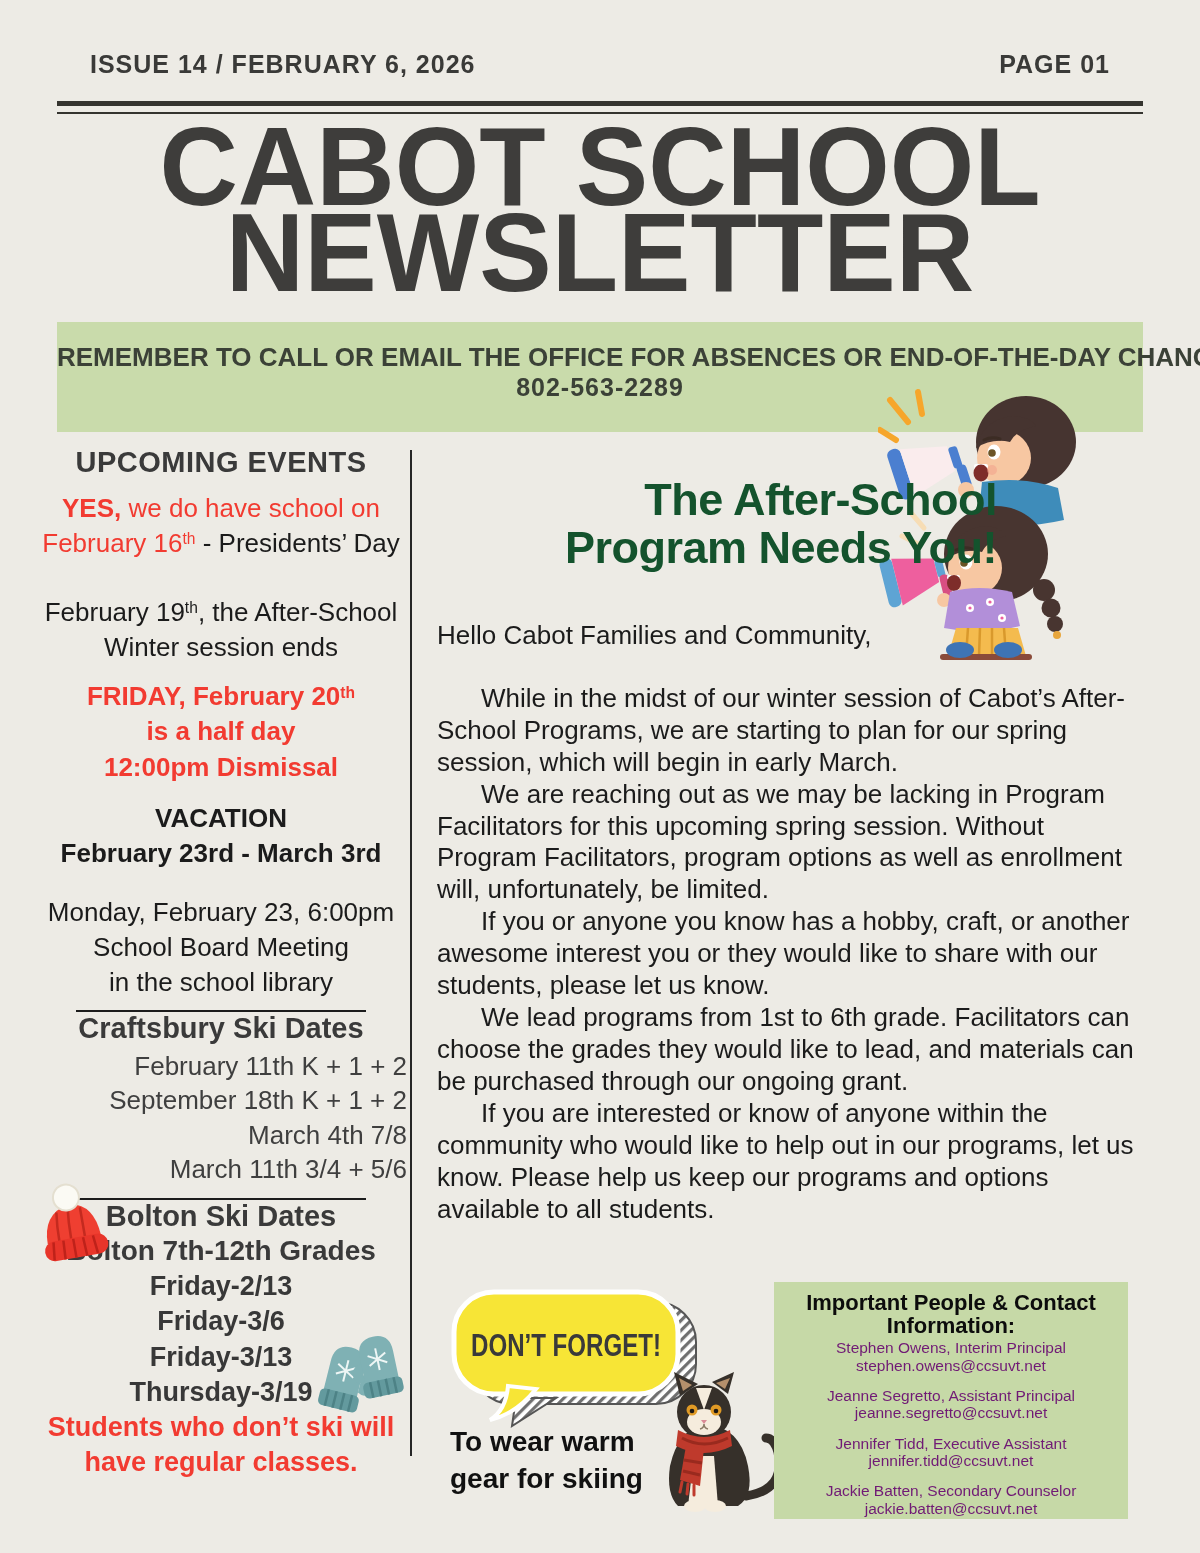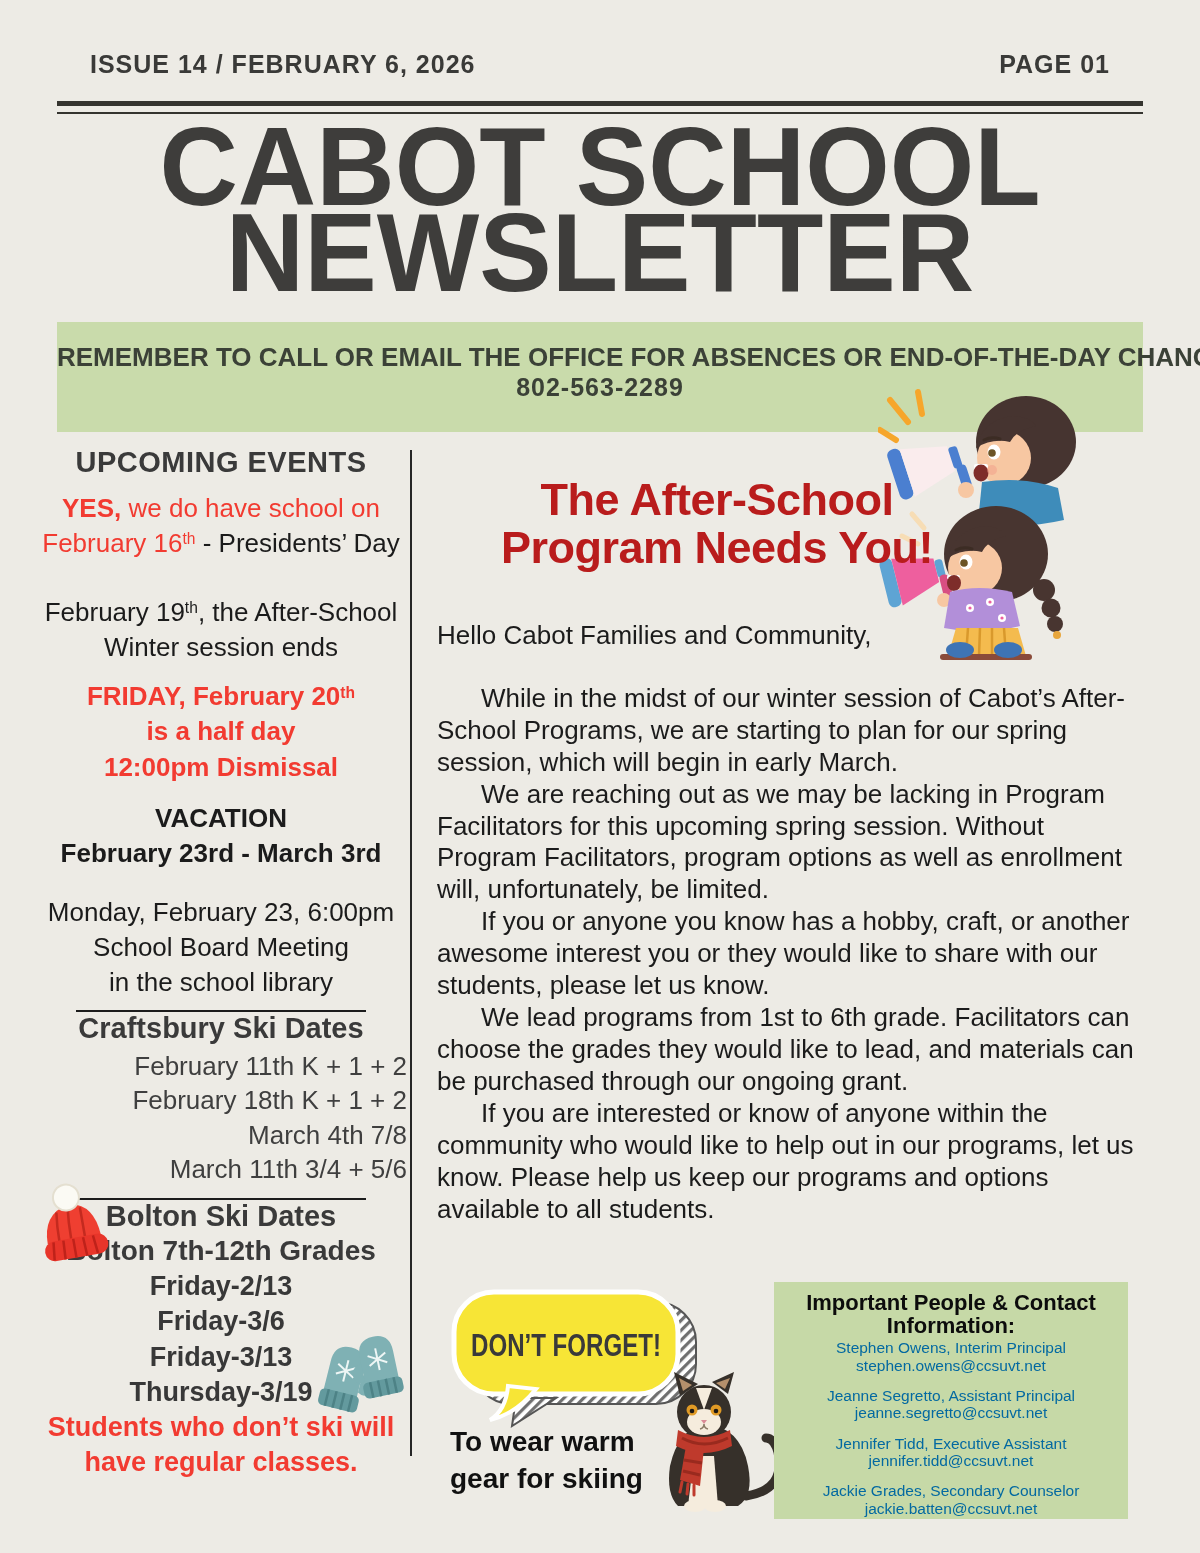--- a/index.html
+++ b/index.html
@@ -33,31 +33,31 @@
   .sup { font-size:.6em; position:relative; top:-.5em; }
   .mb34{margin-bottom:34px;} .mb14{margin-bottom:14px;} .mb16{margin-bottom:16px;}
   .mb24{margin-bottom:24px;} .mb10{margin-bottom:10px;} .mb4{margin-bottom:4px;} .mb2{margin-bottom:2px;}
   .hline { border:none; border-top:2.5px solid #1c1c1c; width:290px; margin:0 auto; }
   .skihead { font-size:29px; font-weight:800; color:#3a3a3a; }
   .skiline { font-size:26px; line-height:1.32; color:#3f3f3f;text-align:right; }
   .boltline { font-size:27px; line-height:1.3; font-weight:700; color:#383838; }
   .noski { font-size:27px; line-height:1.3; font-weight:700; color:#f23b31; margin-top:0px; }
   
   .article { position:absolute; left:437px; top:462px; width:706px; }
-  .art-title { width:560px; text-align:center; font-size:45px; font-weight:800; line-height:1.06;
-               color:#b91c1c; margin-top:14px; letter-spacing:-0.5px; }
+  .art-title { width:560px; text-align:right; font-size:45px; font-weight:800; line-height:1.06;
+               color:#14532d; margin-top:14px; letter-spacing:-0.5px; }
   .greeting { margin-top:48px; font-size:26px; line-height:1.28; }
   .paras { margin-top:30px; }
   .paras p { font-size:26px; line-height:1.23; text-indent:44px; }
   
   .warmnote { position:absolute; left:450px; top:1424px; font-size:28px; font-weight:700; line-height:1.32; color:#111; }
   .contactbox { position:absolute; left:774px; top:1282px; width:354px; height:237px;
                 background:#c6d9a7; text-align:center; padding-top:9px; }
   .contactbox h3 { font-size:22px; font-weight:800; line-height:1.05; color:#0c0c0c; }
-  .centry { margin-top:13px; font-size:15.5px; line-height:1.12; color:#0369a1; }
+  .centry { margin-top:13px; font-size:15.5px; line-height:1.12; color:#701a75; }
   .centry:first-of-type { margin-top:2px; }
   
   .kids  { position:absolute; left:878px; top:386px; }
   .hat   { position:absolute; left:32px;  top:1182px; }
   .mitt  { position:absolute; left:308px; top:1328px; }
   .bub   { position:absolute; left:446px; top:1286px; }
   .cat   { position:absolute; left:628px; top:1368px; }
 </style>
 </head>
 <body>
@@ -159,21 +159,21 @@
     <div class="note mb10">
       <div>Monday, February 23, 6:00pm</div>
       <div>School Board Meeting</div>
       <div>in the school library</div>
     </div>
 
     <hr class="hline mb10">
 
     <div class="skihead mb4">Craftsbury Ski Dates</div>
     <div class="skiline">February 11th K + 1 + 2</div>
-    <div class="skiline">February 18th K + 1 + 2</div>
+    <div class="skiline">September 18th K + 1 + 2</div>
     <div class="skiline">March 4th 7/8</div>
     <div class="skiline">March 11th 3/4 + 5/6</div>
 
     <hr class="hline mb10" style="margin-top:12px;">
 
     <div class="skihead mb2">Bolton Ski Dates</div>
     <div class="skihead mb2" style="font-size:28px;">Bolton 7th-12th Grades</div>
     <div class="boltline">Friday-2/13</div>
     <div class="boltline">Friday-3/6</div>
     <div class="boltline">Friday-3/13</div>
@@ -279,18 +279,18 @@
     </div>
     <div class="centry">
       <div>Jeanne Segretto, Assistant Principal</div>
       <div>jeanne.segretto@ccsuvt.net</div>
     </div>
     <div class="centry">
       <div>Jennifer Tidd, Executive Assistant</div>
       <div>jennifer.tidd@ccsuvt.net</div>
     </div>
     <div class="centry">
-      <div>Jackie Grades, Secondary Counselor</div>
+      <div>Jackie Batten, Secondary Counselor</div>
       <div>jackie.batten@ccsuvt.net</div>
     </div>
   </div>
 
 </div>
 
 </body></html>

